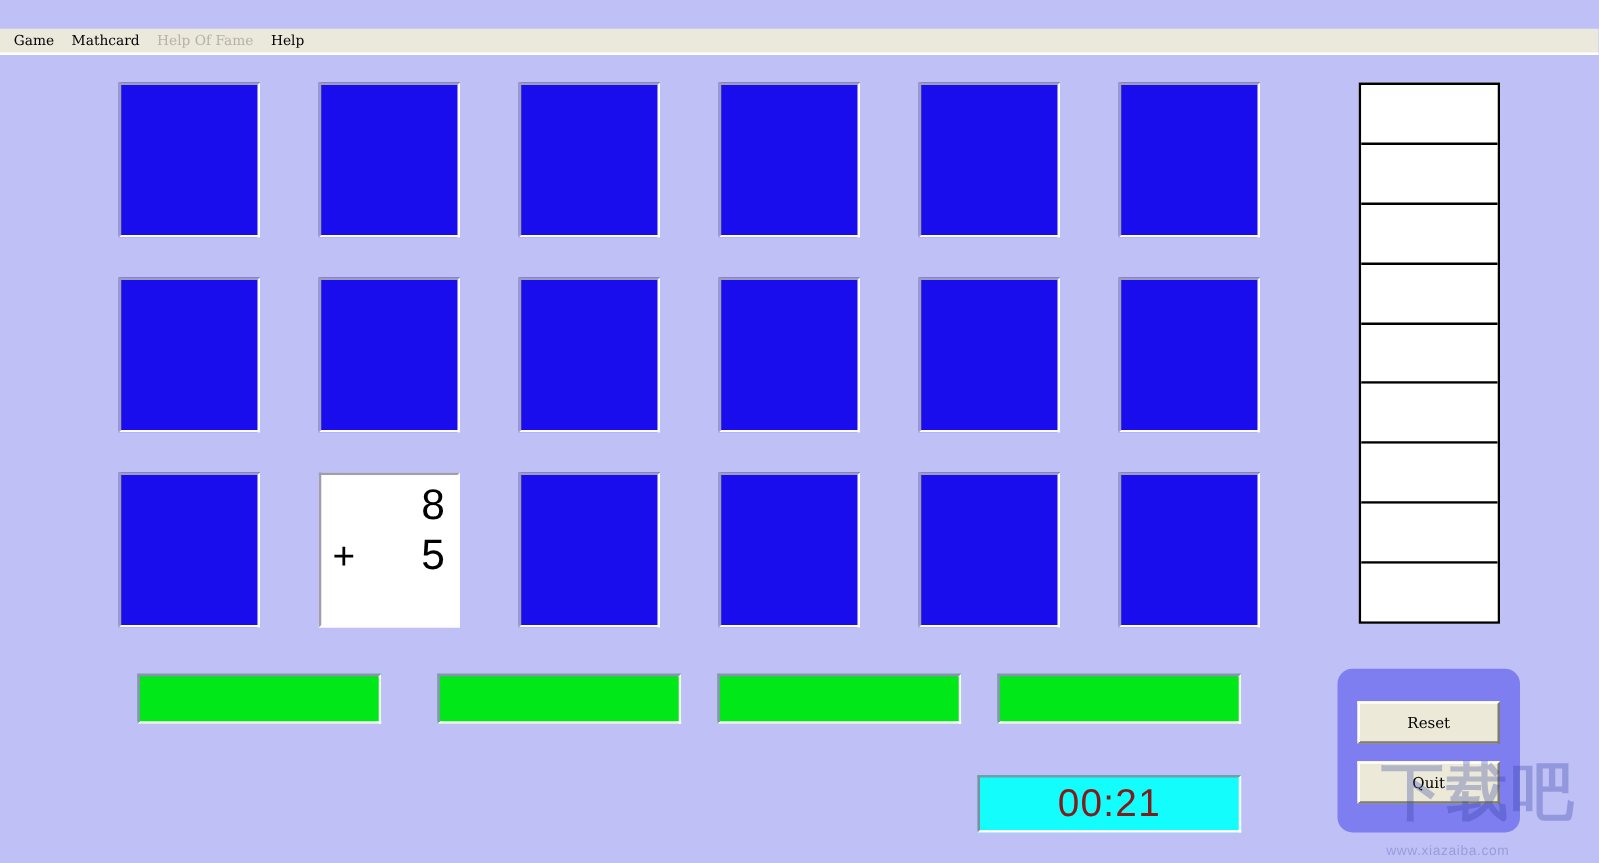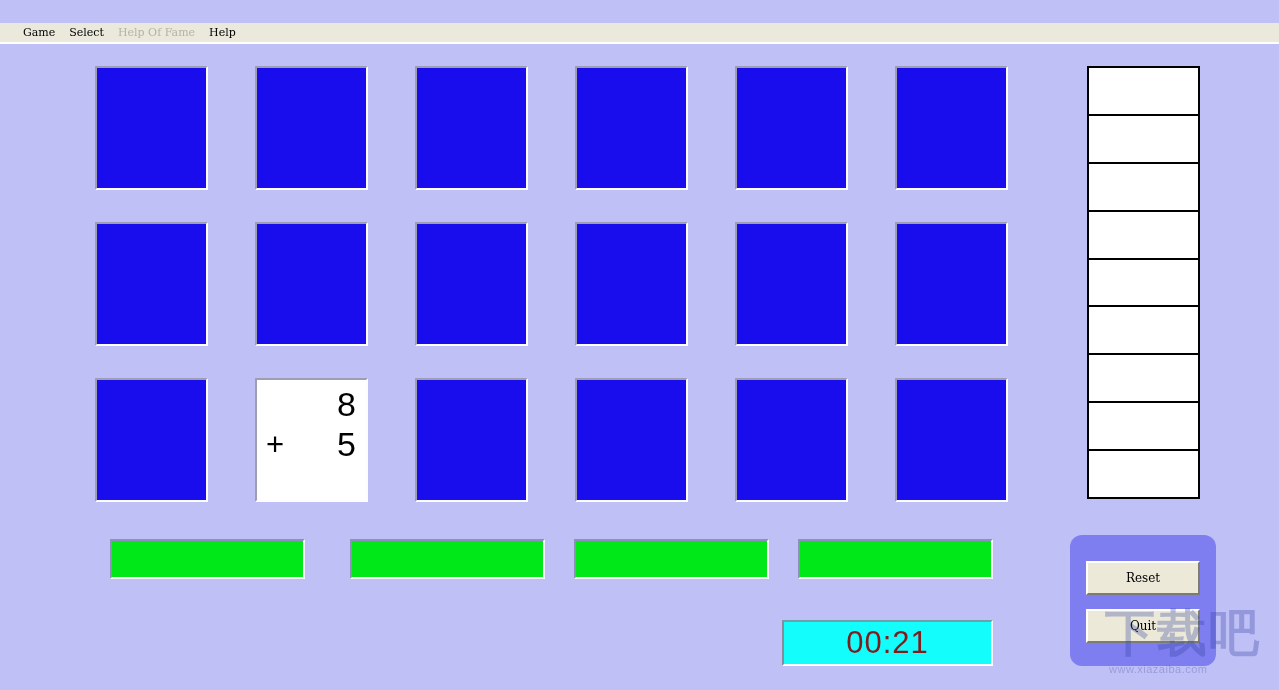--- a/index.html
+++ b/index.html
@@ -89,21 +89,21 @@
   
   .menubar {
     position: absolute;
     left: 0; top: 23px;
     width: 1279px;
     height: 21px;
     background: #ebe9dc;
     border-bottom: 2px solid #ffffff;
     display: flex;
     align-items: center;
-    padding-left: 16px;
+    padding-left: 4px;
   }
   .menu-item {
     font-family: "DejaVu Serif", serif;
     font-size: 11px;
     color: #000000;
     padding: 2px 7px;
     cursor: pointer;
     white-space: nowrap;
   }
   .menu-item.disabled { color: #b6b2a6; cursor: default; }
@@ -275,37 +275,37 @@
     left: 0; top: 0;
     font-size: 50px;
     font-weight: bold;
     color: #2c3fa0;
     font-family: Liberation Mono, monospace;
     letter-spacing: 2px;
     white-space: nowrap;
   }
   .wm-url {
     position: absolute;
-    left: 4px; bottom: 13px;
+    left: 4px; bottom: 1px;
     font-size: 11px;
     color: #3a4aa8;
     font-family: "Liberation Sans", sans-serif;
     letter-spacing: 0.5px;
     white-space: nowrap;
   }
 </style>
 </head>
 <body>
 
 <div id="app">
 
 
   <div class="menubar">
     <span class="menu-item">Game</span>
-    <span class="menu-item">Select</span>
+    <span class="menu-item">Mathcard</span>
     <span class="menu-item disabled">Help Of Fame</span>
     <span class="menu-item">Help</span>
   </div>
 
   <div>
     <div class="card" style="left:95px;  top:66px;"></div>
     <div class="card" style="left:255px; top:66px;"></div>
     <div class="card" style="left:415px; top:66px;"></div>
     <div class="card" style="left:575px; top:66px;"></div>
     <div class="card" style="left:735px; top:66px;"></div>

